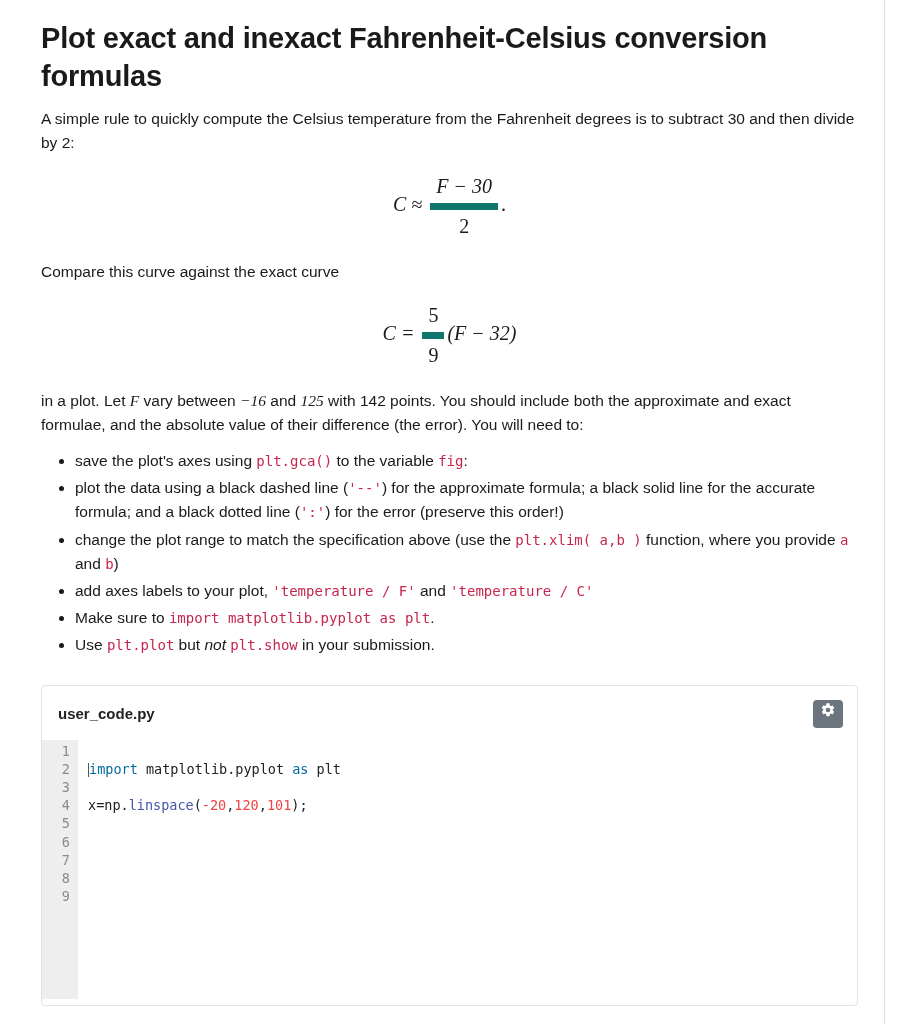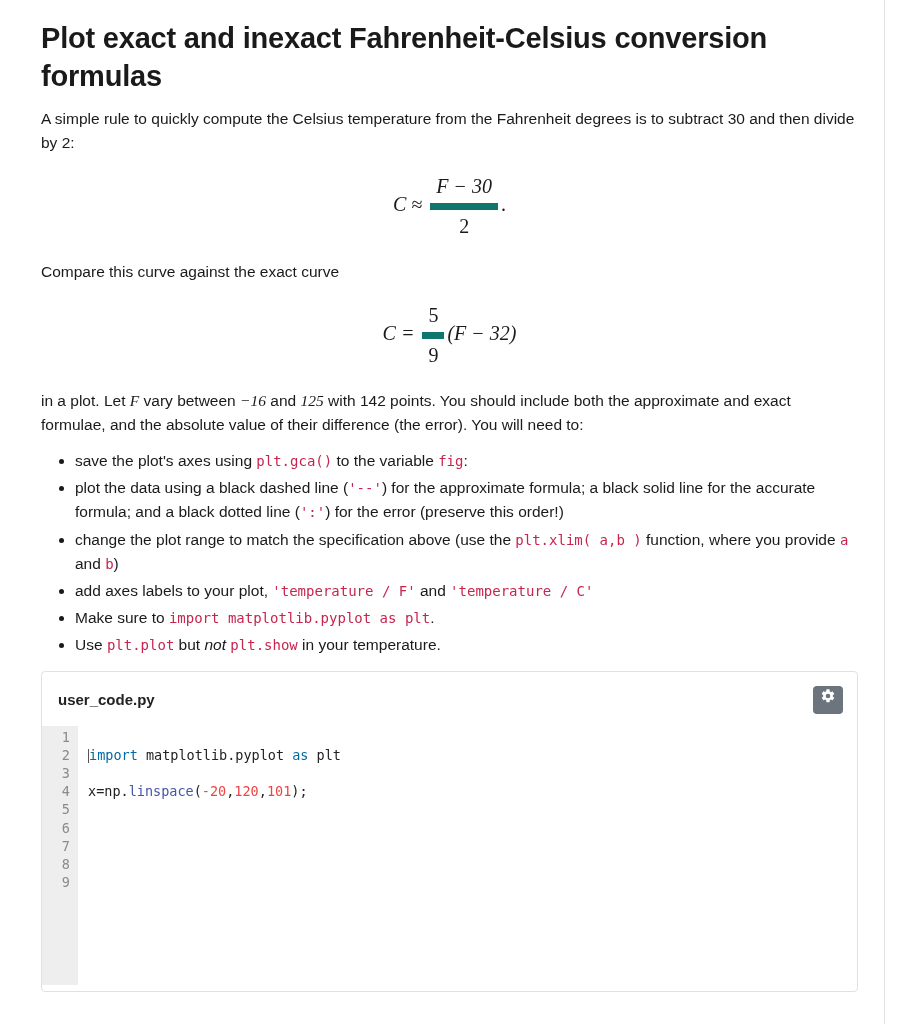--- a/index.html
+++ b/index.html
@@ -42,21 +42,21 @@
     display: block;
     border-bottom: 7px solid #0f766e;
     padding: 0 6px 1px 6px;
   }
   .eq .frac .den {
     display: block;
     padding: 1px 6px 0 6px;
   }
   .serif-i { font-family: "Times New Roman", serif; font-style: italic; }
   ul.tasks {
-    margin: 10px 0 14px 0;
+    margin: 10px 0 28px 0;
     padding-left: 34px;
   }
   ul.tasks li { margin: 3px 0; }
   code, .mono {
     font-family: ui-monospace, SFMono-Regular, Menlo, Consolas, monospace;
     font-size: 14px;
   }
   code.red { color: #c7254e; }
   code.red-plain { color: #c7254e; }
   em { font-style: italic; }
@@ -179,21 +179,21 @@
     <li>
       <span>change the plot range to match the specification above (use the </span><code class="red">plt.xlim( a,b )</code><span> function, where you provide </span><code class="red">a</code><span> and </span><code class="red">b</code><span>)</span>
     </li>
     <li>
       <span>add axes labels to your plot, </span><code class="red">'temperature / F'</code><span> and </span><code class="red">'temperature / C'</code>
     </li>
     <li>
       <span>Make sure to </span><code class="red">import matplotlib.pyplot as plt</code><span>.</span>
     </li>
     <li>
-      <span>Use </span><code class="red">plt.plot</code><span> but </span><em>not</em> <code class="red">plt.show</code><span> in your temperature.</span>
+      <span>Use </span><code class="red">plt.plot</code><span> but </span><em>not</em> <code class="red">plt.show</code><span> in your submission.</span>
     </li>
   </ul>
 
 
 
   <div class="code-card">
     <div class="code-head">
       <span class="fname">user_code.py</span>
       <div class="gear-btn">
         <span>

